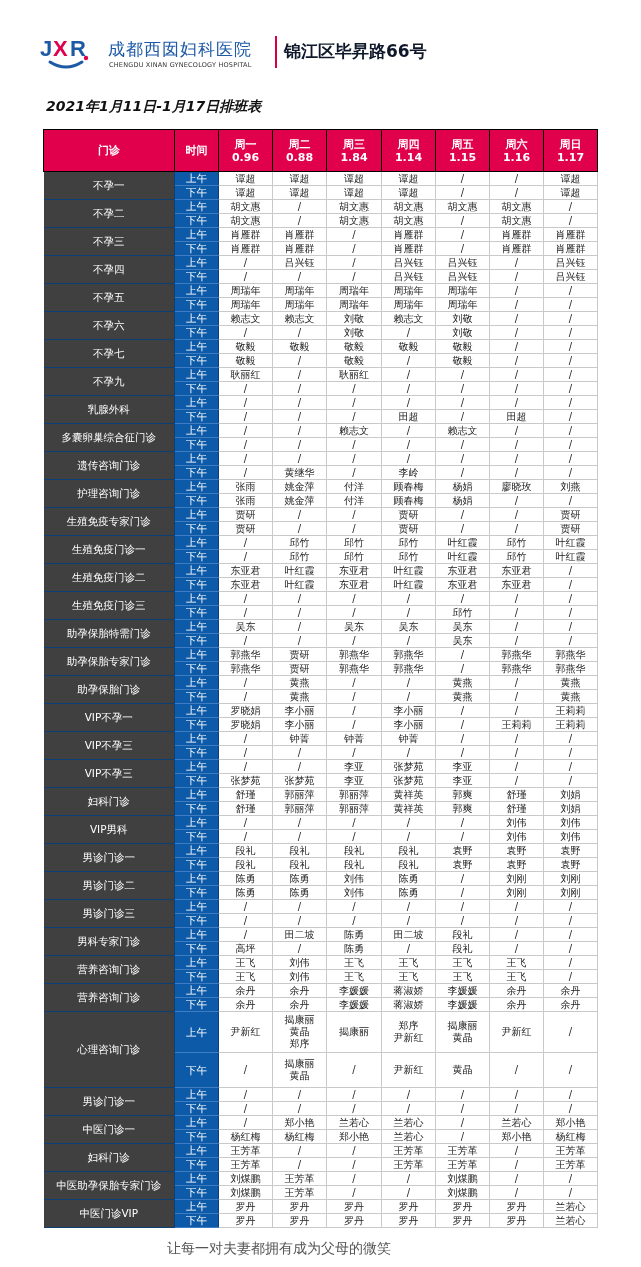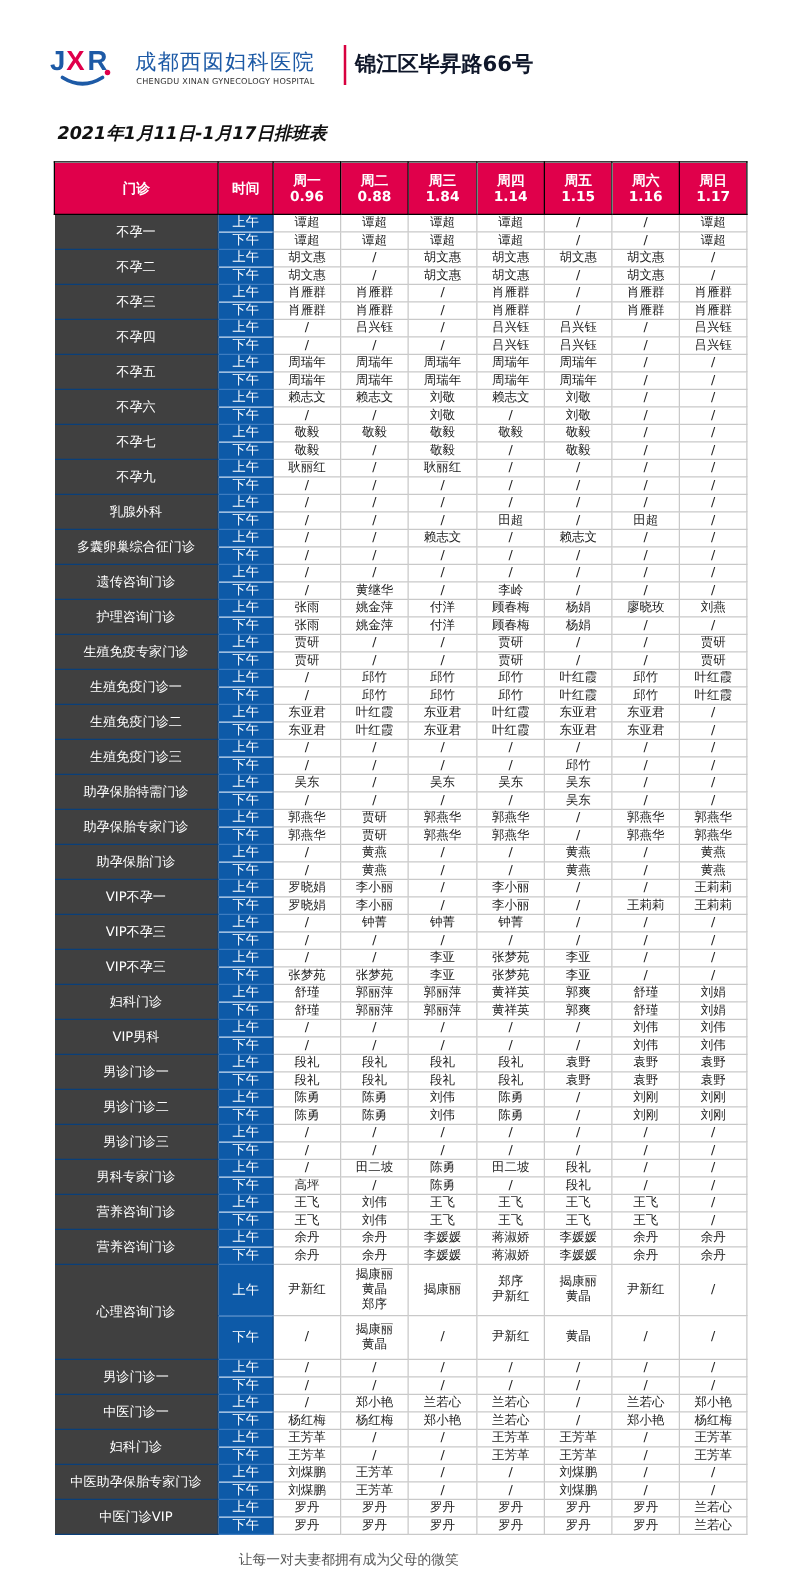--- a/index.html
+++ b/index.html
@@ -11,21 +11,21 @@
   .divider{position:absolute;left:235px;top:2px;width:1.5px;height:32px;background:#d8003f;}
   .addr{position:absolute;left:244px;top:6px;font-size:17px;font-weight:bold;color:#0f172a;white-space:nowrap;}
   .title{position:absolute;left:46px;top:98px;font-size:14px;font-weight:bold;color:#111;white-space:nowrap;font-style:italic;}
   table.sched{position:absolute;left:43px;top:129px;border-collapse:collapse;table-layout:fixed;width:554px;}
   table.sched td, table.sched th{padding:0;text-align:center;overflow:hidden;white-space:nowrap;}
   .hd{background:#e0004b;color:#fff;font-weight:bold;font-size:11px;height:41px;border:1px solid #000000;line-height:13px;}
   .clinic{background:#404040;color:#fff;font-size:10.5px;border-bottom:1px solid #0a3f78;border-right:1px solid #0a3f78;}
   .time{background:#0d5aa8;color:#fff;font-size:10.5px;border-bottom:1px solid #3d7cc0;border-right:1px solid #0a3f78;height:13px;line-height:13px;}
   .cell{background:#fff;color:#222;font-size:10px;border:1px solid #c9c9c9;height:13px;line-height:13px;}
   .multi{white-space:normal !important;line-height:12px;}
-  .footer{position:absolute;left:0;width:558px;top:1240px;text-align:center;font-size:11px;color:#555;}
+  .footer{position:absolute;left:0;width:558px;top:1240px;text-align:center;font-size:14px;color:#555;}
 </style>
 </head>
 <body>
 
 <div class="header">
   <svg class="logo" viewBox="0 0 60 40">
     <text x="0" y="22" font-family="Liberation Sans, sans-serif" font-weight="bold" font-size="22" fill="#1d5aa6">J</text>
     <text x="13" y="22" font-family="Liberation Sans, sans-serif" font-weight="bold" font-size="22" fill="#e0004b">X</text>
     <text x="30" y="22" font-family="Liberation Sans, sans-serif" font-weight="bold" font-size="22" fill="#1d5aa6">R</text>
     <path d="M10 28 Q26 38 42 28" stroke="#1d5aa6" stroke-width="3" fill="none" stroke-linecap="round"></path>

